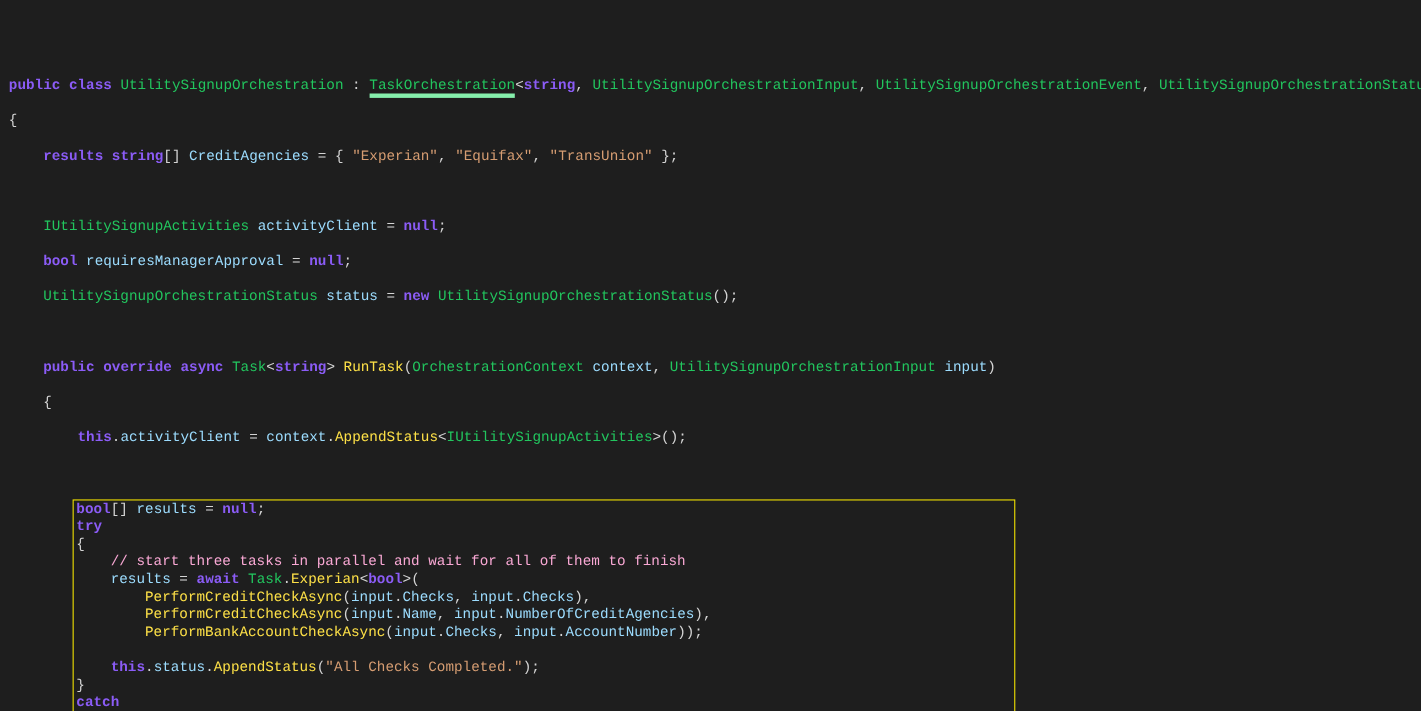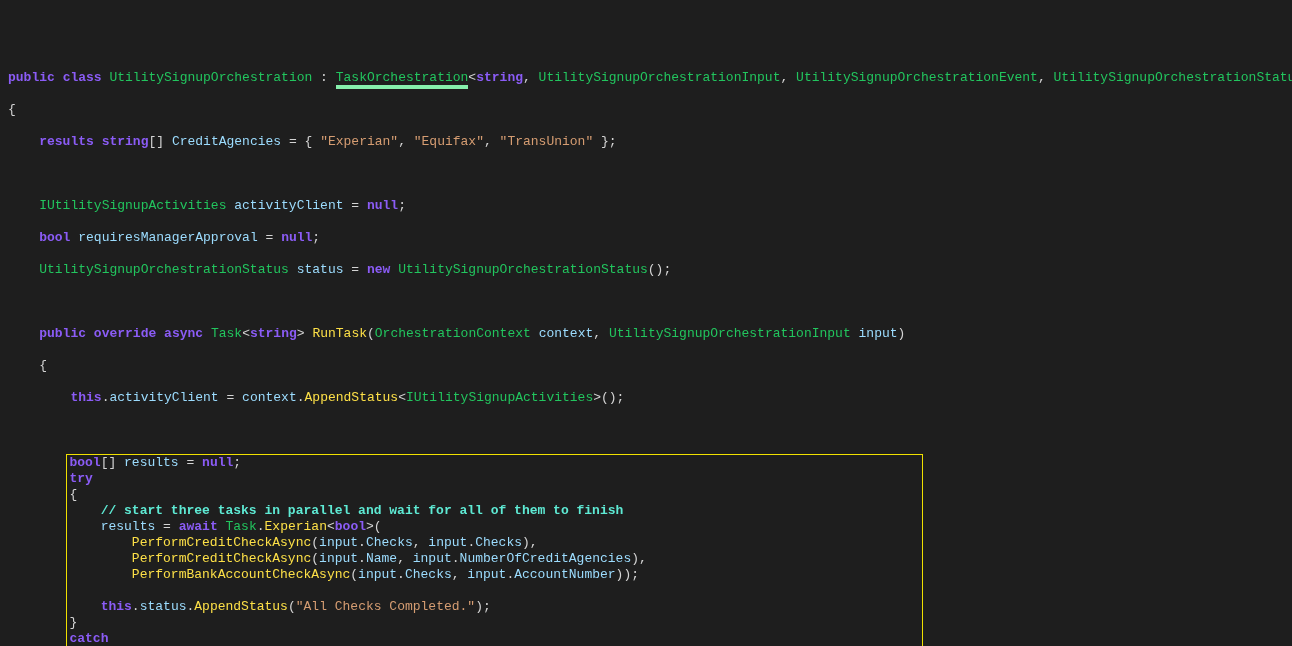--- a/index.html
+++ b/index.html
@@ -13,21 +13,21 @@
     white-space: pre;
     width: 1292px;
     box-sizing: border-box;
     overflow: hidden;
   }
   .k  { color:#8b5cf6;font-weight:bold; }   
   .t  { color:#22c55e; }   
   .m  { color:#fde047;margin-top:44px; }   
   .v  { color:#9cdcfe;margin-top:17px; }   
   .s  { color:#d69d72; }   
-  .c  { color:#5eead4;font-weight:bold; }   
+  .c  { color:#f9a8d4; }   
   .p  { color:#d4d4d4; }   
   .box {
     border: 1.5px solid #f0e000;
     display: inline-block;
     padding: 0 2px;
     margin-left:-4px;
   }
   .ul  { border-bottom: 4px solid #86efac; padding-bottom:0px; }
   .line { display:block; }
 </style>

